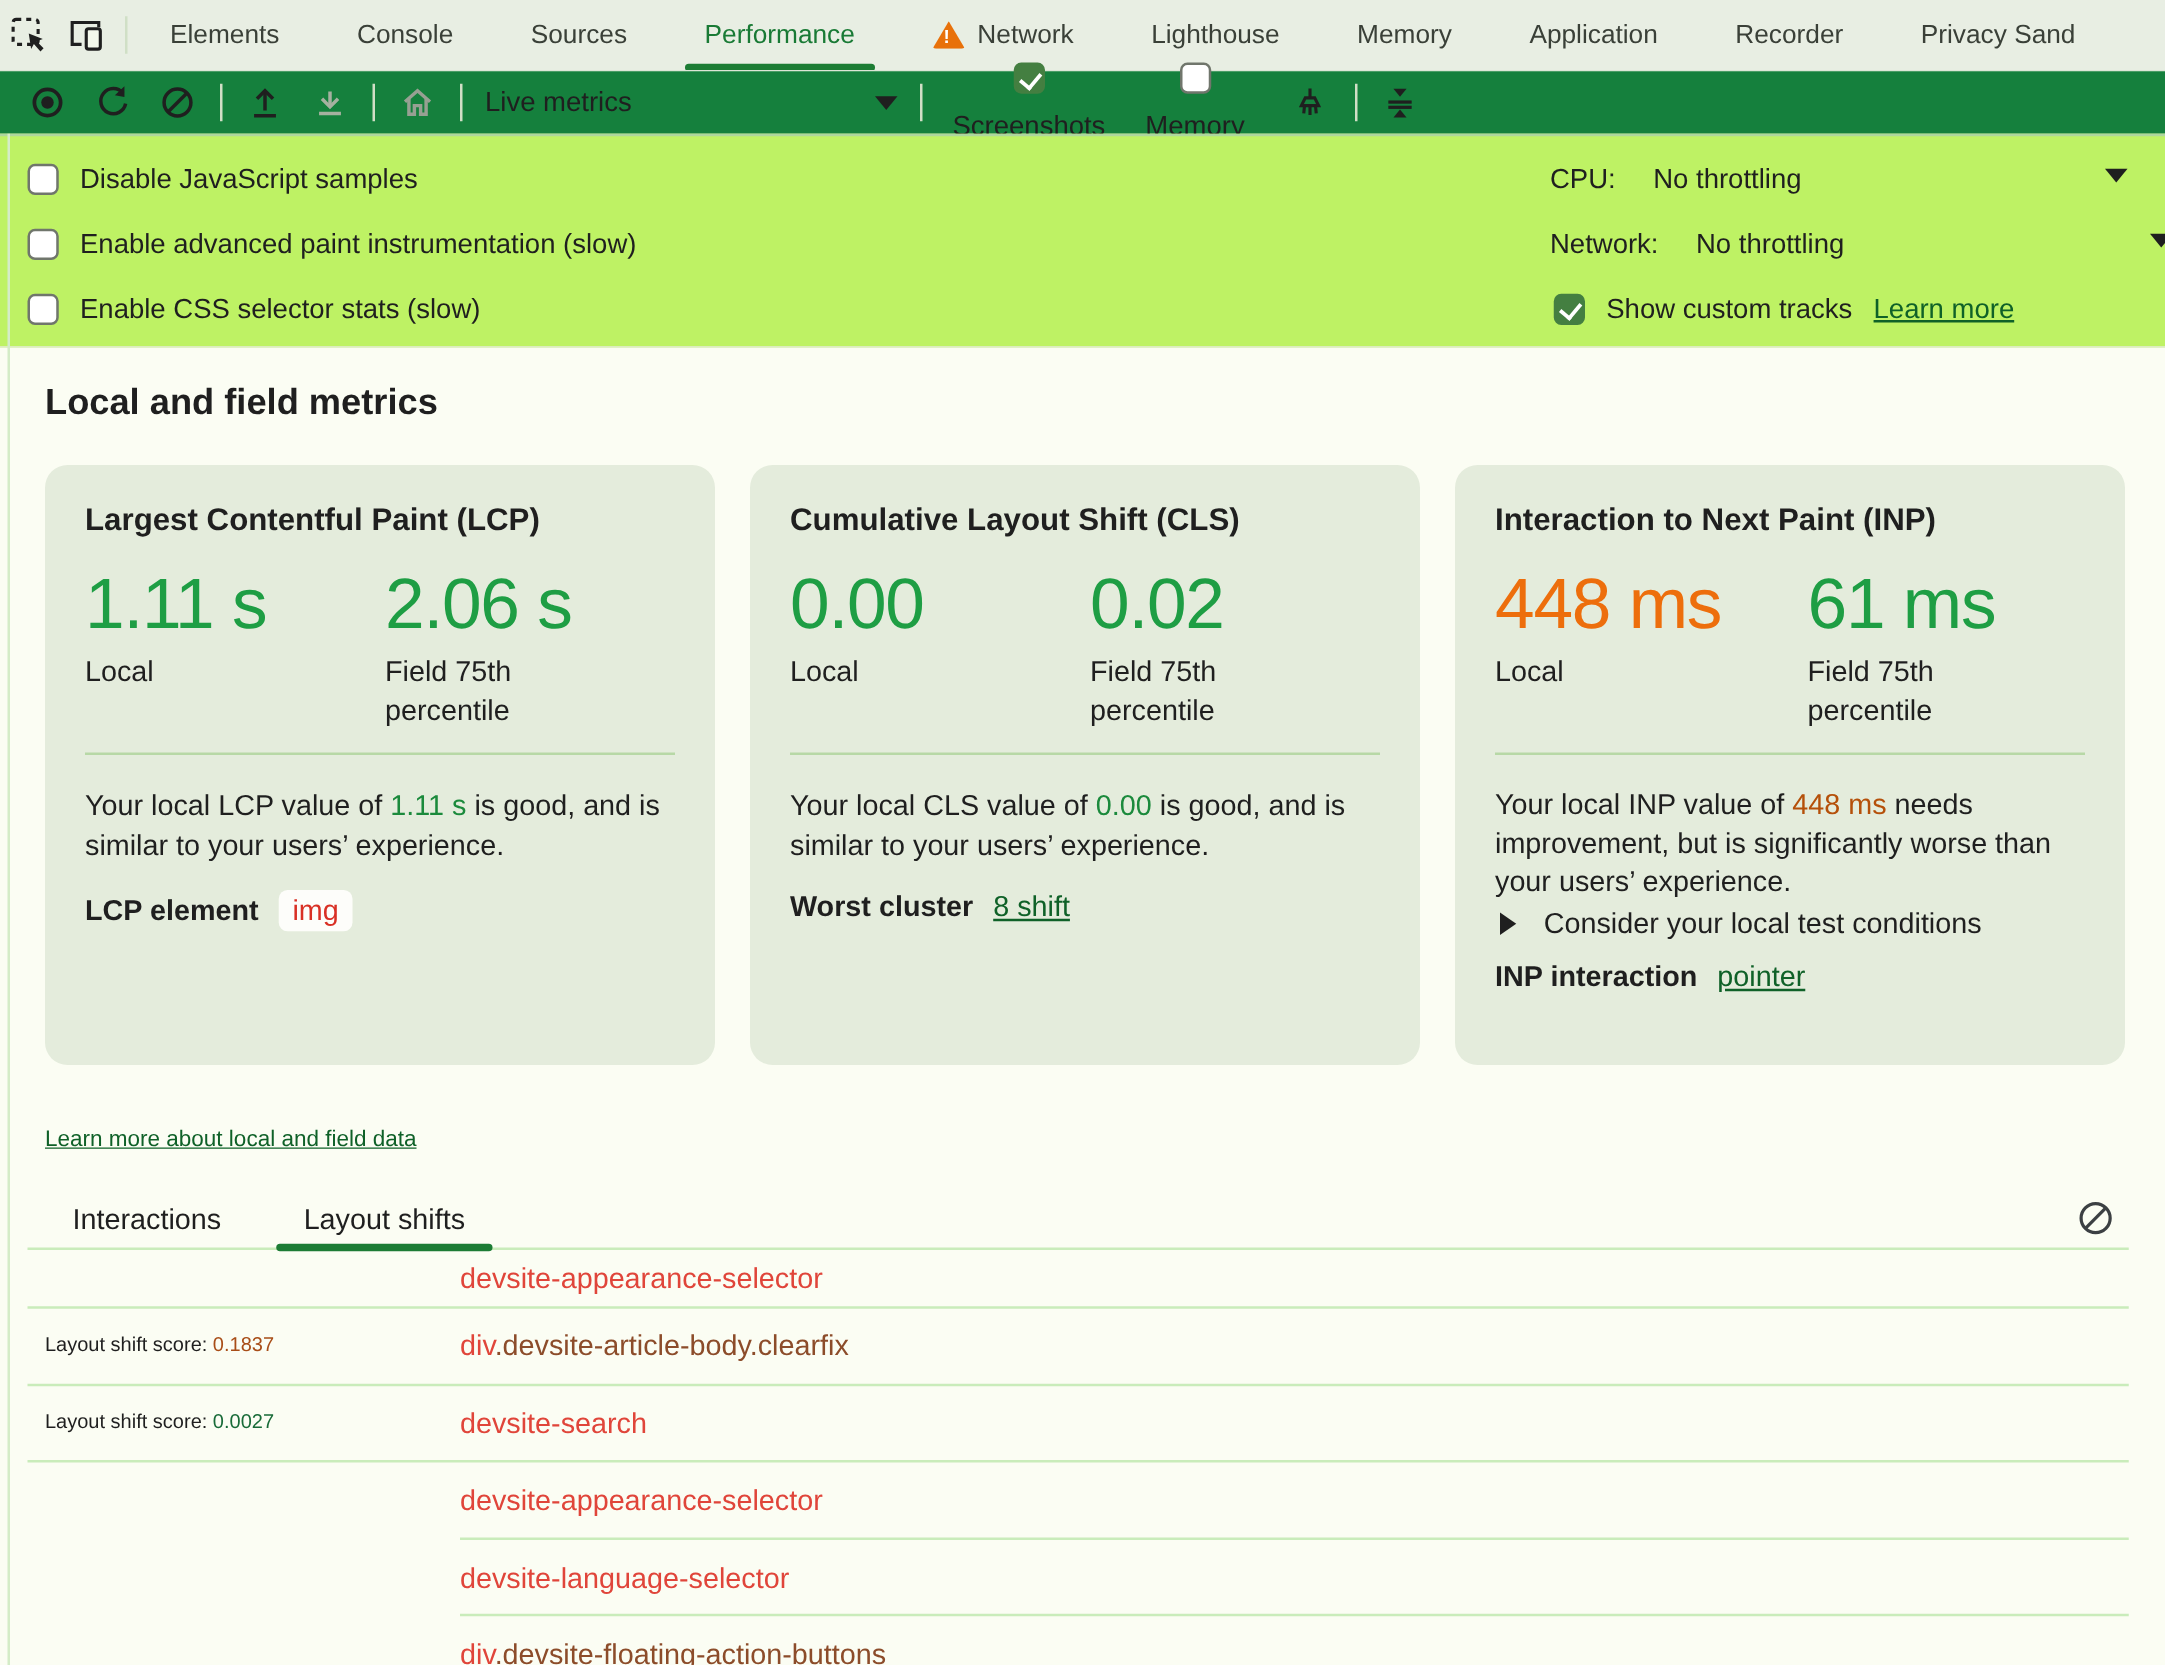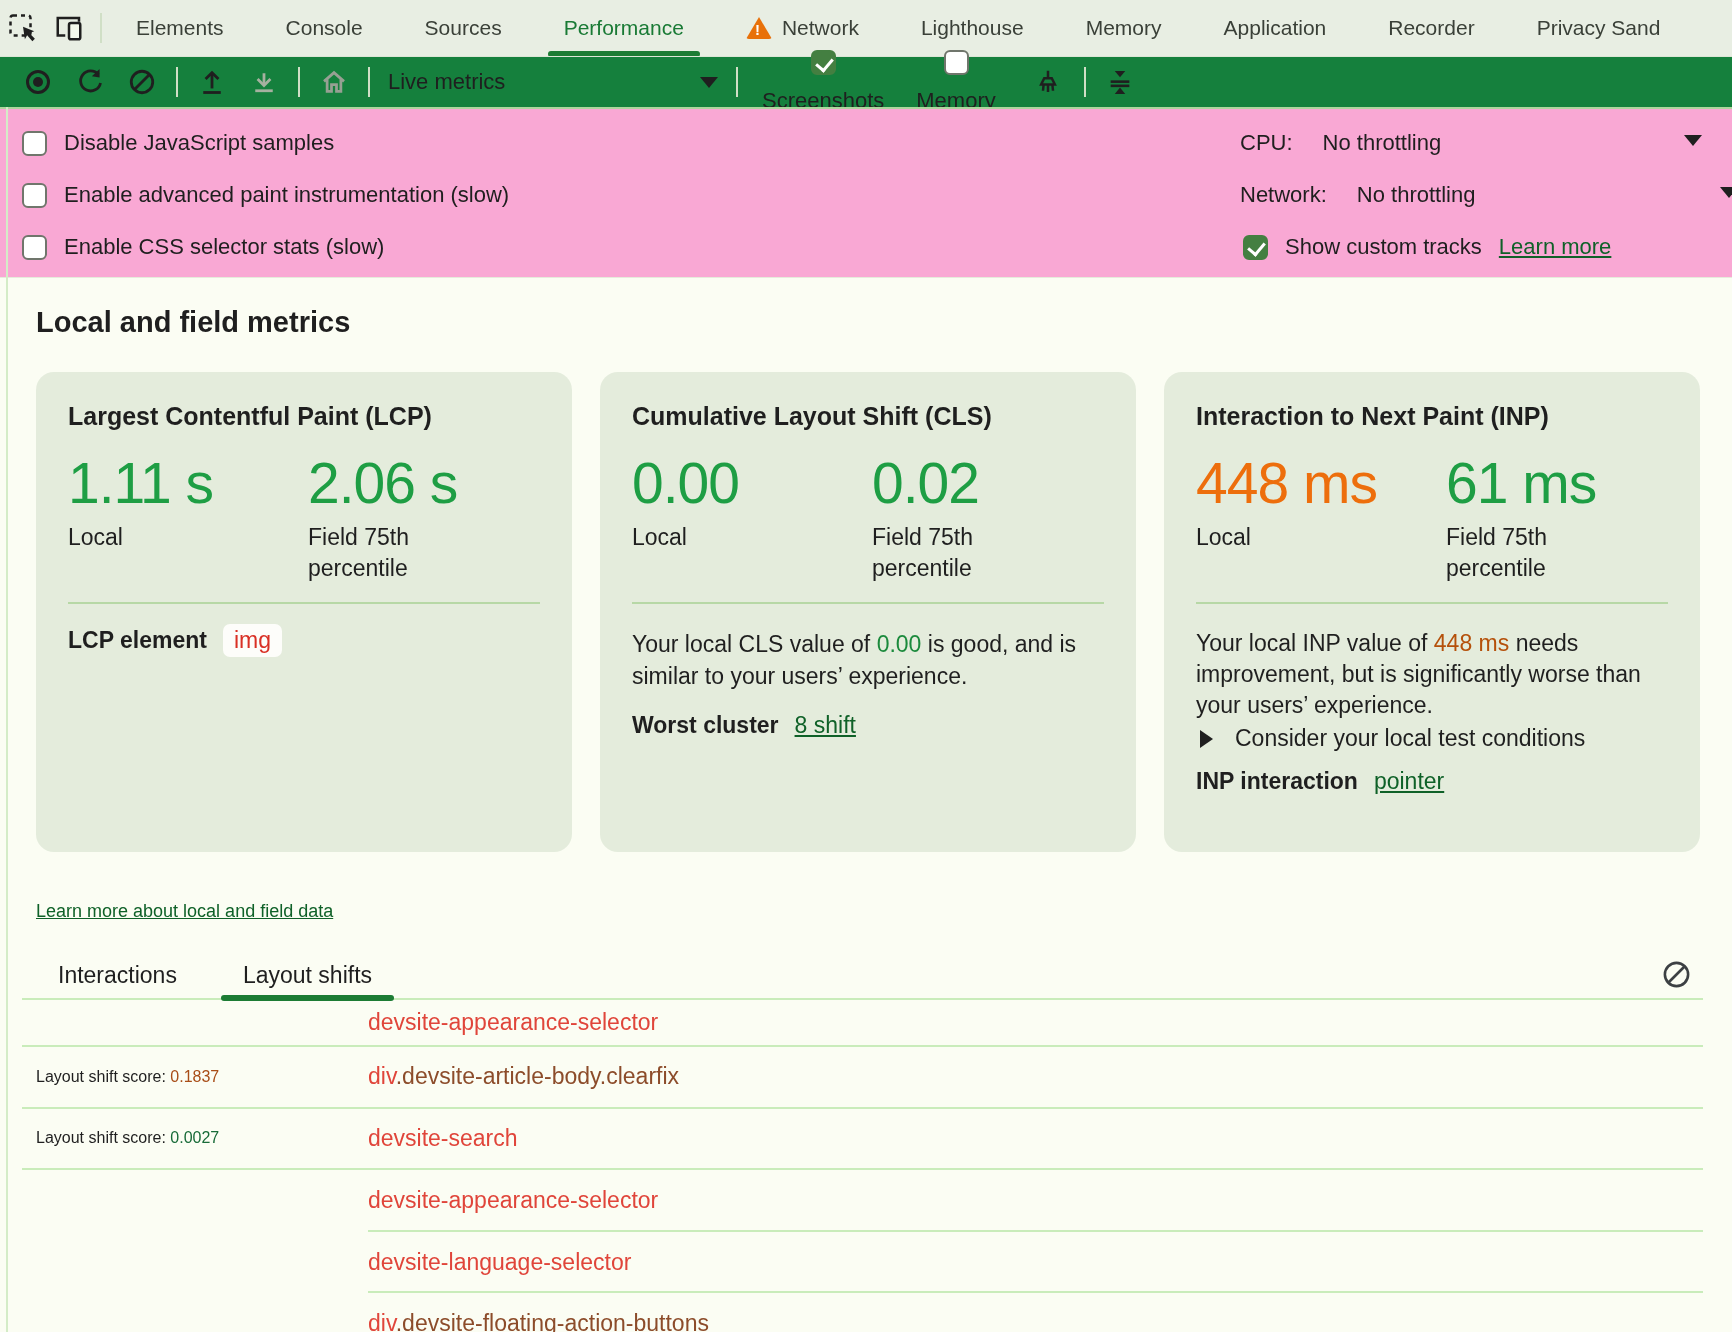--- a/index.html
+++ b/index.html
@@ -54,21 +54,21 @@
     border:2.5px solid #70766c; flex:0 0 auto; position:relative; }
   .cb.checked{ background:#447f41; border-color:#447f41; }
   .cb.checked::after{ content:""; position:absolute; left:6px; top:2.5px;
     width:8px; height:13px; border:solid #fff; border-width:0 3px 3px 0;
     transform:rotate(40deg); }
   .tb-check{ display:flex; align-items:center; gap:13px; margin:0 16px;flex-direction:column; }
   .tb-check .lbl{ font-size:22px; }
   
   .settings{
     position:absolute; top:107px; left:0; right:0; height:171px;
-    background:#f9a8d4; border-top:2px solid #aed69e; border-bottom:1px solid #e6ecdb;
+    background:#bef264; border-top:2px solid #aed69e; border-bottom:1px solid #e6ecdb;
   }
   .set-row{ position:absolute; height:44px; display:flex; align-items:center; gap:17px; }
   .set-row .lbl{ font-size:22px; }
   .throttle-row{ position:absolute; height:44px; display:flex; align-items:center; }
   .throttle-row .t-label{ font-size:22px; }
   .throttle-row .t-value{ font-size:22px; margin-left:30px; }
   .abs-caret{ position:absolute; }
   .link{ color:#0f6128; text-decoration:underline; }
   
   .left-line{ position:absolute; left:6px; top:107px; bottom:0; width:2px; background:#d4ecc7; }
@@ -292,20 +292,21 @@
         <div class="vcol1">
           <div class="vnum good">1.11 s</div>
           <div class="vlabel">Local</div>
         </div>
         <div>
           <div class="vnum good">2.06 s</div>
           <div class="vlabel">Field 75th percentile</div>
         </div>
       </div>
       <div class="card-div"></div>
+      <div class="card-desc"><span>Your local LCP value of </span><span class="inline-good">1.11 s</span><span> is good, and is similar to your users’ experience.</span></div>
       <div class="card-foot">
         <span class="flabel">LCP element</span>
         <span class="chip">img</span>
       </div>
     </div>
 
     <div class="card">
       <div class="card-title">Cumulative Layout Shift (CLS)</div>
       <div class="vals">
         <div class="vcol1">

